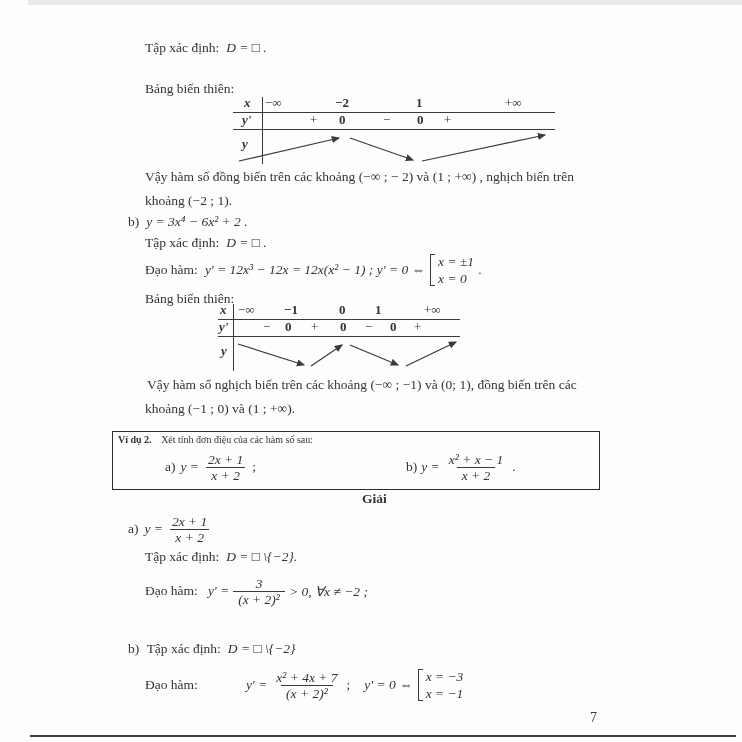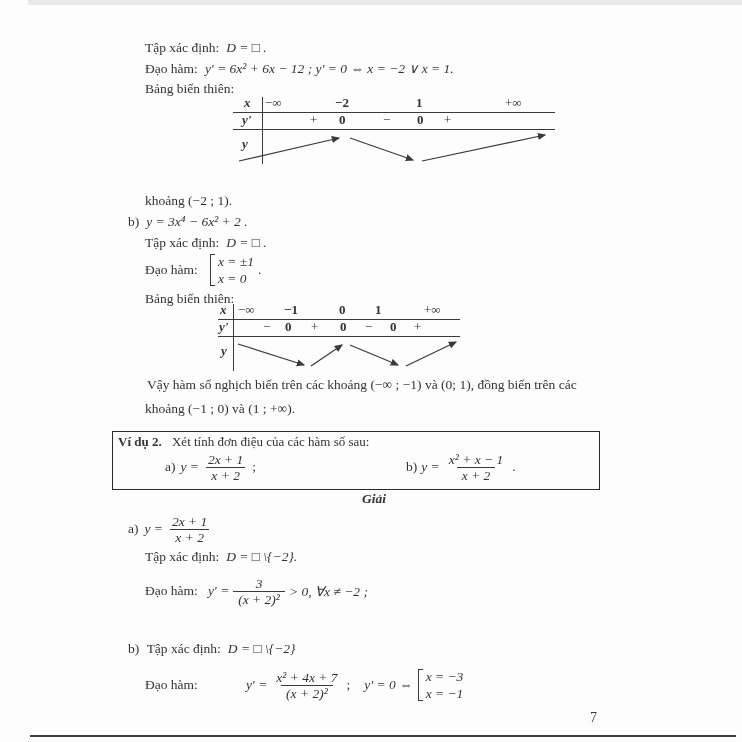--- a/index.html
+++ b/index.html
@@ -17,37 +17,34 @@
   .cases::before { content:""; position:absolute; left:0; top:1px; bottom:1px; width:4px;
                    border:1.5px solid #3a3a3a; border-right:none; }
   .vtable { position:absolute; font-size:13px; color:#333333; }
   .vtable span { position:absolute; white-space:nowrap; }
   .vt-lab { font-style:italic; font-weight:bold; }
   .b { font-weight:bold; }
   .vt-hline { position:absolute; left:0; right:0; height:1.4px; background:#3a3a3a; }
   .vt-vline { position:absolute; top:0; bottom:0; width:1.4px; background:#3a3a3a; }
   .vt-arrows { position:absolute; left:0; }
   .exbox { position:absolute; border:1.7px solid #2c2c2c; background:#fdfdfd; }
-  .bx-title { position:absolute; font-size:13px; white-space:nowrap; }
-  .giai { font-weight:bold; font-style:italic; }
+  .bx-title { position:absolute; font-size:10px; white-space:nowrap; }
+  .giai { font-weight:bold; }
   .pagenum { position:absolute; font-size:14px; color:#3a3a3a; }
   .footline { position:absolute; left:30px; top:735px; width:706px; height:2px; background:#3f3f3f; }
 </style>
 </head>
 <body>
 
 <div id="page">
 
   <div class="topbar"></div>
 
   <div class="line" style="left:145px;top:40px">
     <span class="lbl">Tập xác định:</span><span class="m">D = □ .</span>
-  </div>
-  <div class="line" style="left:145px;top:60px">
-    <span class="lbl">Đạo hàm:</span><span class="m">y' = 6x² + 6x − 12 ;  y' = 0 ⇔ x = −2 ∨ x = 1.</span>
   </div>
   <div class="line" style="left:145px;top:81px">
     <span>Bảng biến thiên:</span>
   </div>
 
   <div class="vtable" style="left:233px;top:97px;width:322px;height:67px">
     <span class="vt-lab" style="left:11px;top:-2px">x</span>
     <span style="left:32px;top:-2px">−∞</span>
     <span class="b" style="left:102px;top:-2px">−2</span>
     <span class="b" style="left:183px;top:-2px">1</span>
@@ -67,32 +64,36 @@
         <marker id="ah1" markerWidth="9" markerHeight="8" refX="6" refY="3" orient="auto">
           <path d="M0,0 L7,3 L0,6 z" fill="#3a3a3a"></path>
         </marker>
       </defs>
       <line x1="6" y1="31" x2="106" y2="8" stroke="#3a3a3a" stroke-width="1.2" marker-end="url(#ah1)"></line>
       <line x1="117" y1="8" x2="180" y2="30" stroke="#3a3a3a" stroke-width="1.2" marker-end="url(#ah1)"></line>
       <line x1="189" y1="31" x2="312" y2="5" stroke="#3a3a3a" stroke-width="1.2" marker-end="url(#ah1)"></line>
     </svg>
   </div>
 
+  <div class="line" style="left:145px;top:169px">
+    <span>Vậy hàm số đồng biến trên các khoảng (−∞ ; − 2) và (1 ; +∞) , nghịch biến trên</span>
+  </div>
   <div class="line" style="left:145px;top:193px">
     <span>khoảng (−2 ; 1).</span>
   </div>
 
   <div class="line" style="left:128px;top:214px">
     <span class="lbl">b)</span><span class="m">y = 3x⁴ − 6x² + 2 .</span>
   </div>
   <div class="line" style="left:145px;top:235px">
     <span class="lbl">Tập xác định:</span><span class="m">D = □ .</span>
   </div>
   <div class="fline" style="left:145px;top:251px;height:38px">
     <span class="lbl">Đạo hàm:</span>
+    <span class="m">y' = 12x³ − 12x = 12x(x² − 1) ;  y' = 0 ⇔</span>
     <span class="cases">
       <span>x = ±1</span>
       <span>x = 0</span>
     </span>
     <span style="margin-left:4px">.</span>
   </div>
   <div class="line" style="left:145px;top:291px">
     <span>Bảng biến thiên:</span>
   </div>
 

